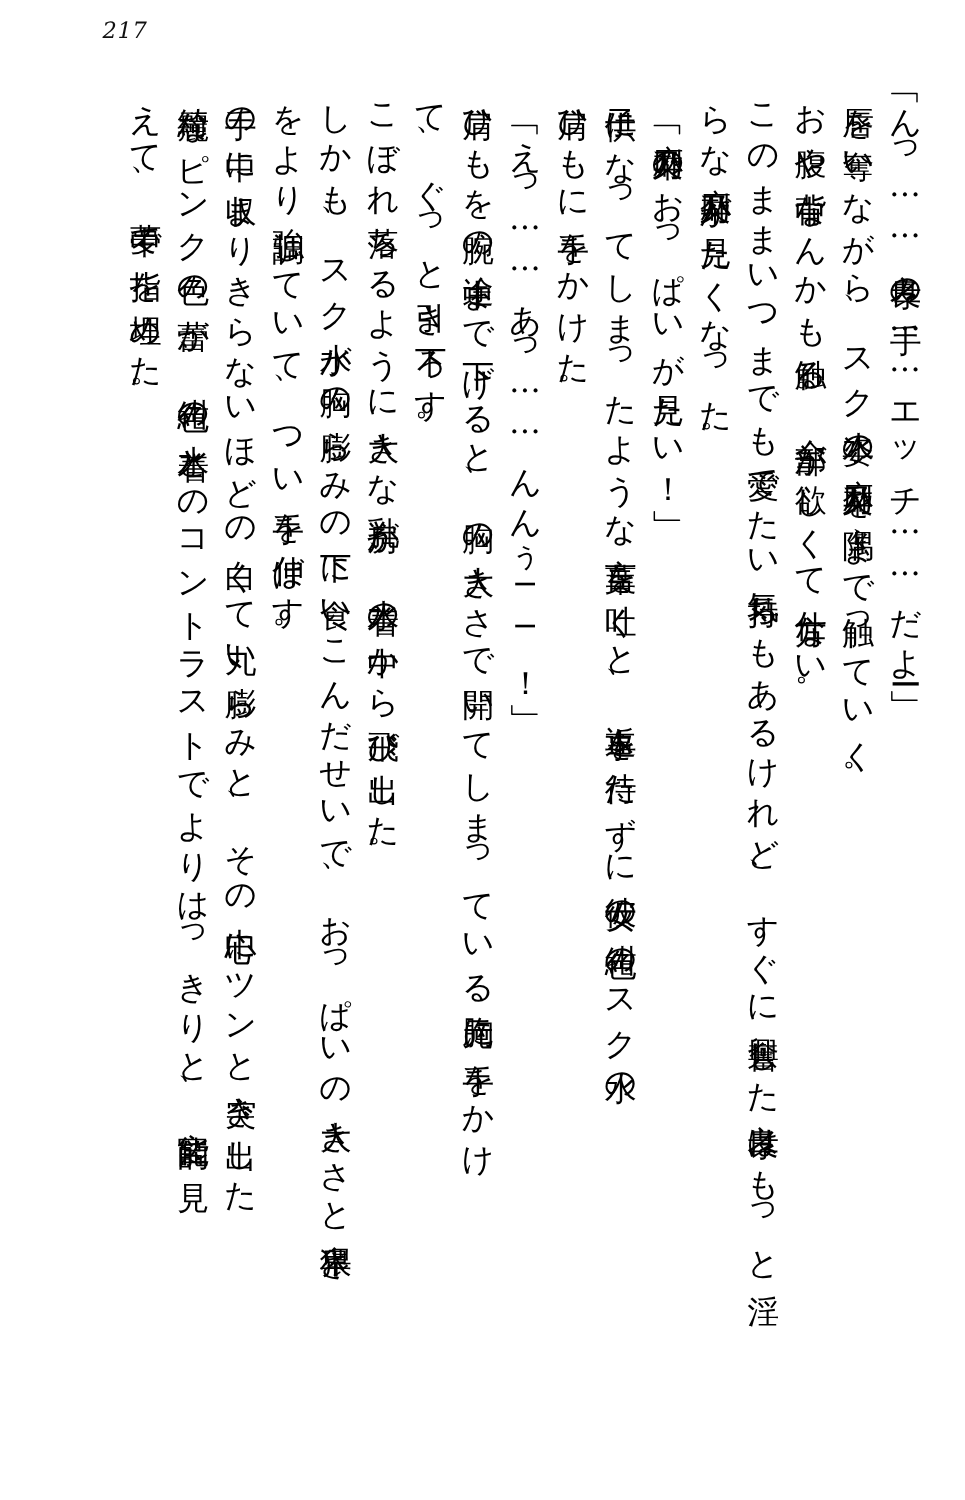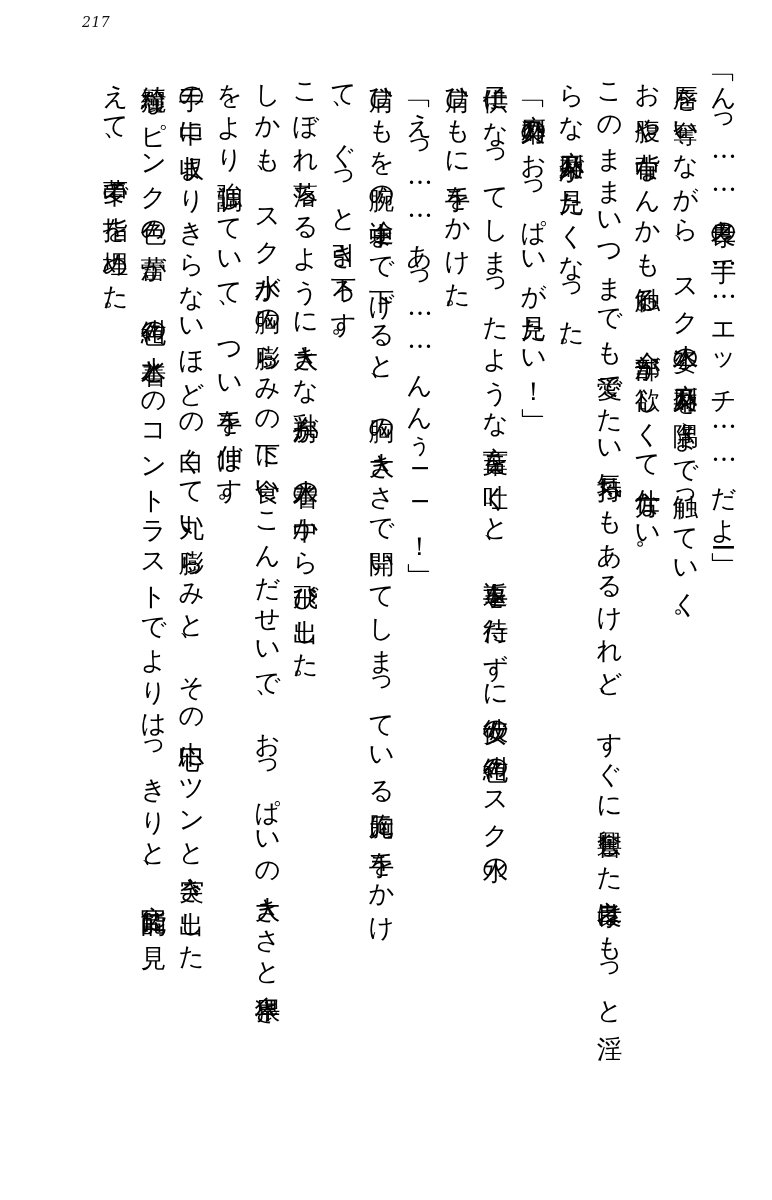--- a/index.html
+++ b/index.html
@@ -22,21 +22,21 @@
     top: 0;
     width: 772px;
     height: 1200px;
     background: #ffffff;
   }
 
   .page-number {
     position: absolute;
     top: 14px;
     left: 82px;
-    font-size: 14px;
+    font-size: 18px;
     font-family: "DejaVu Serif", "Liberation Serif", serif;
     font-style: italic;
     letter-spacing: 0.5px;
     color: #111;
   }
 
   
   .body-text {
     position: absolute;
     top: 66px;

